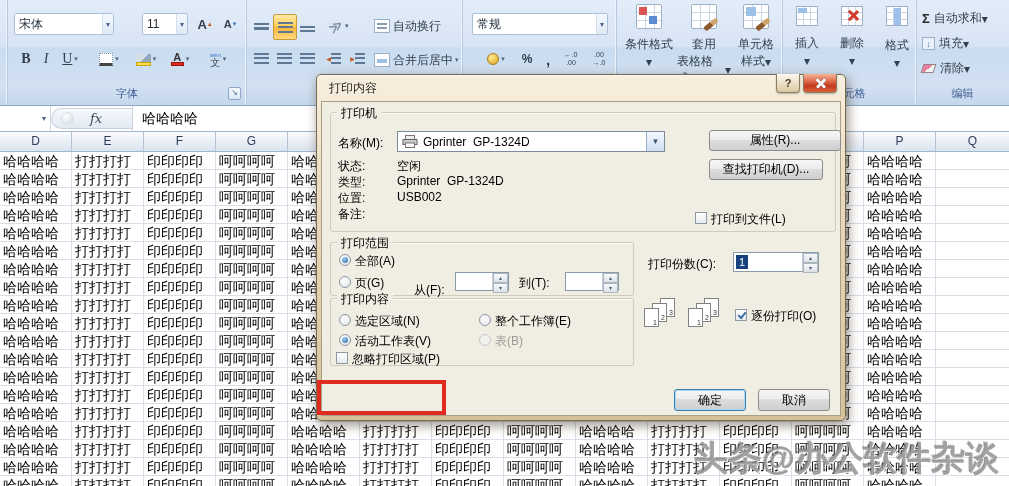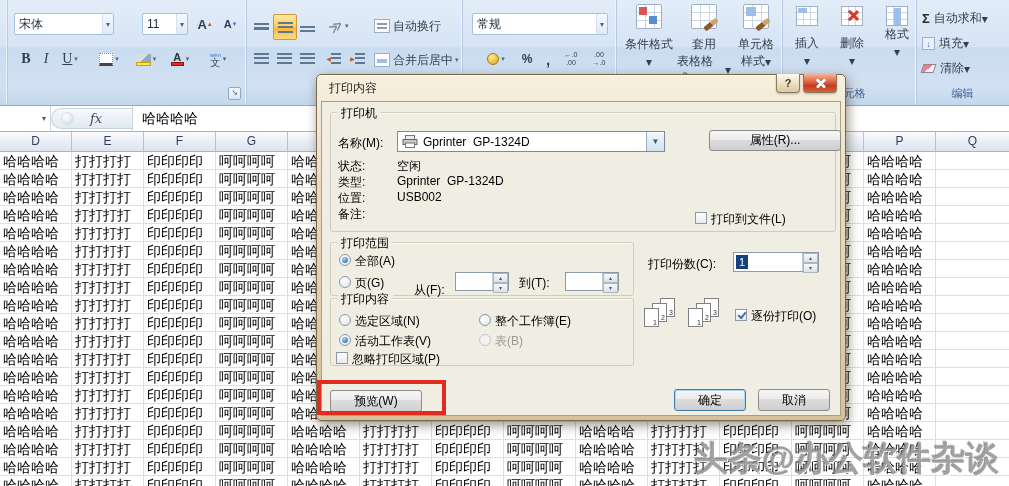--- a/index.html
+++ b/index.html
@@ -177,20 +177,21 @@
           </span>
           <span class="da">▾</span>
       </div>
       <div class="rbtn" style="left:192px;top:46px;width:36px;height:26px">
         <span class="phon">
           <span class="s">wén</span>
           <span class="b">文</span>
         </span>
           <span class="da">▾</span>
       </div>
+      <div class="glabel">字体</div>
       <div class="launcher">↘</div>
     </div>
 
     <div class="group" style="left:246px;width:216px">
       <div class="rbtn" style="left:4px;top:14px;width:22px;height:24px">
           <span class="li" style="height:7px"></span>
         </div>
       <div class="rbtn active-orange" style="left:27px;top:14px;width:22px;height:24px">
           <span class="li"></span>
         </div>
@@ -284,21 +285,21 @@
         <span style="margin-top:9px">插入</span>
         <span class="da" style="margin-top:2px">▾</span>
       </div>
       <div class="cellbtn" style="left:51px">
         <span class="cic del"></span>
         <span style="margin-top:9px">删除</span>
         <span class="da" style="margin-top:2px">▾</span>
       </div>
       <div class="cellbtn" style="left:96px">
         <span class="cic fmt"></span>
-        <span style="margin-top:0">格式</span>
+        <span style="margin-top:11px">格式</span>
         <span class="da" style="margin-top:2px">▾</span>
       </div>
       <div class="glabel">单元格</div>
     </div>
 
     <div class="group" style="left:916px;width:180px">
       <div class="erow" style="top:10px">
         <span class="sigma">Σ</span>
         <span>自动求和</span>
         <span class="da">▾</span>
@@ -672,20 +673,21 @@
       <div class="dcombo" style="left:75px;top:29px;width:268px;height:21px">
         <svg width="16" height="13" viewBox="0 0 16 13" style="margin-left:4px">
           <rect x="3.5" y="0.5" width="9" height="4" fill="#ececec" stroke="#777"></rect>
           <rect x="1" y="4.5" width="14" height="5" fill="#c9c9c9" stroke="#666"></rect>
           <rect x="3.5" y="8" width="9" height="4.5" fill="#fff" stroke="#777"></rect>
         </svg>
         <span class="txt">Gprinter  GP-1324D</span>
         <span class="darr">▼</span>
       </div>
       <div class="btn" style="left:387px;top:28px;width:132px;height:21px">属性(R)...</div>
+      <div class="btn" style="left:387px;top:57px;width:114px;height:21px">查找打印机(D)...</div>
       <span class="dl" style="left:16px;top:56px">状态:</span>
       <span class="dl" style="left:75px;top:56px">空闲</span>
       <span class="dl" style="left:16px;top:72px">类型:</span>
       <span class="dl" style="left:75px;top:72px">Gprinter  GP-1324D</span>
       <span class="dl" style="left:16px;top:88px">位置:</span>
       <span class="dl" style="left:75px;top:88px">USB002</span>
       <span class="dl" style="left:16px;top:104px">备注:</span>
       <span class="chk" style="left:373px;top:110px"></span>
       <span class="dl" style="left:389px;top:109px">打印到文件(L)</span>
 
@@ -743,21 +745,20 @@
           <div class="pg" style="left: 0px; top: 10px;">1</div>
         </div>
       <div class="stack" style="left:366px;top:196px">
           <div class="pg" style="left: 16px; top: 0px;">3</div>
           <div class="pg" style="left: 8px; top: 5px;">2</div>
           <div class="pg" style="left: 0px; top: 10px;">1</div>
         </div>
       <span class="chk on" style="left:413px;top:207px"></span>
       <span class="dl" style="left:429px;top:206px">逐份打印(O)</span>
 
-      <div class="btn" style="left:8px;top:288px;width:92px;height:22px">预览(W)</div>
       <div class="btn default" style="left:352px;top:287px;width:72px;height:22px">确定</div>
       <div class="btn" style="left:436px;top:287px;width:72px;height:22px">取消</div>
     </div>
   </div>
 
   <div class="redbox"></div>
 
 </div>
 
 </body></html>

